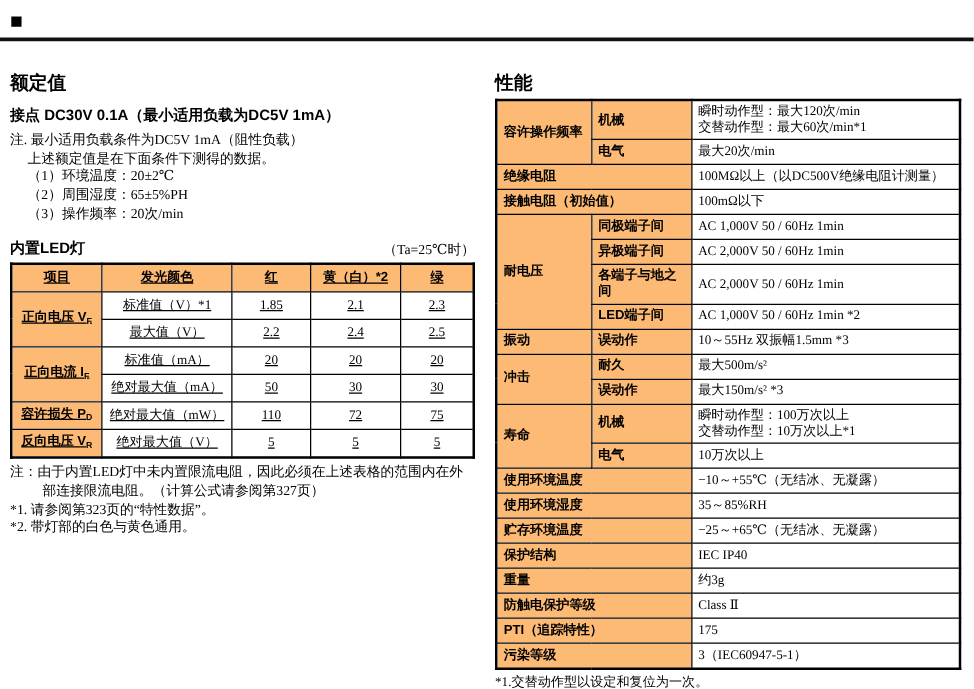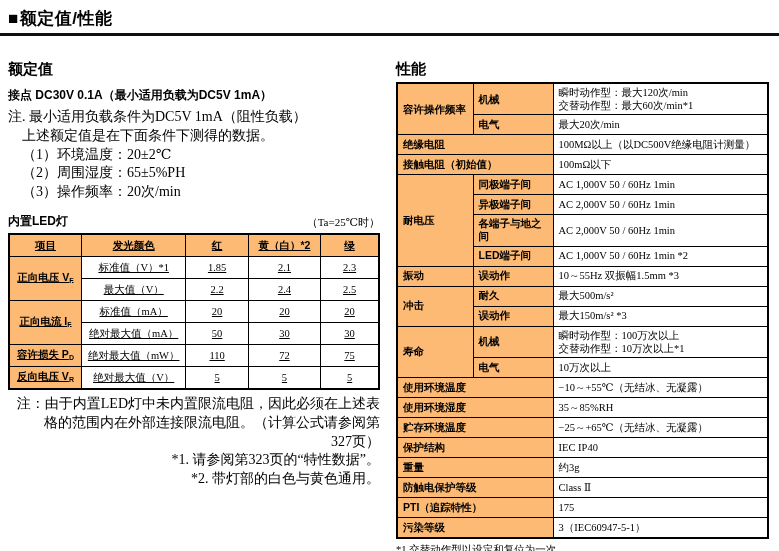--- a/index.html
+++ b/index.html
@@ -11,53 +11,52 @@
   .doc-header{border-bottom:3px solid #101010;padding:7px 8px 3px 8px;}
   .doc-header h1{
     margin:0;font-family:"Liberation Sans","DejaVu Sans",sans-serif;
     font-weight:bold;font-size:17px;letter-spacing:.5px;display:flex;align-items:center;gap:1px;
   }
   .cols{display:flex;gap:16px;padding:6px 10px 0 8px;box-sizing:border-box;}
   .col-left{width:372px;flex:none;}
   .col-right{flex:1;min-width:0;}
   h2{margin:18px 0 3px 0;font-family:"Liberation Sans","DejaVu Sans",sans-serif;font-weight:bold;font-size:15px;}
   .contact{font-family:"Liberation Sans","DejaVu Sans",sans-serif;font-weight:bold;font-size:12px;margin:8px 0 4px 0;}
-  .note-line{font-size:14px;line-height:1.34;}
+  .note-line{font-size:11px;line-height:1.34;}
   .ind{padding-left:14px;}
   .caption-row{display:flex;justify-content:space-between;align-items:flex-end;margin:11px 0 3px 0;gap:16px;}
   .caption{font-family:"Liberation Sans","DejaVu Sans",sans-serif;font-weight:bold;font-size:12px;}
   .cond{font-size:11px;}
   table{border-collapse:collapse;width:100%;border:2px solid #000;table-layout:fixed;}
   td{
     border:1px solid #000;padding:2px 5px;font-size:10.5px;line-height:1.25;
     vertical-align:middle;word-break:break-all;overflow:hidden;
   }
   td.g{
     background:#fdba74;font-family:"Liberation Sans","DejaVu Sans",sans-serif;
     font-weight:bold;font-size:10.5px;
   }
   td.c{text-align:center;}
   td.ml{white-space:pre-line;}
   .led-table td{height:17px;text-decoration:underline;}
   .perf-table td{height:15px;}
   sub{font-size:7px;vertical-align:-2px;font-weight:bold;}
-  .tnotes{margin-top:4px;text-align:right;}
+  .tnotes{margin-top:4px;}
   .hang{padding-left:26px;text-indent:-26px;line-height:1.36;}
   .fnotes{margin-top:3px;}
   .fnote{font-size:10.5px;line-height:1.55;}
 </style>
 </head>
 <body>
 
 <div class="page">
 
   <div class="doc-header">
     <h1>
         <span>■</span>
-        <span>额定值/性能</span>
       </h1>
   </div>
 
   <div class="cols">
 
     <div class="col-left">
       <h2>额定值</h2>
       <div class="contact">接点 DC30V 0.1A（最小适用负载为DC5V 1mA）</div>
 
       <div>

